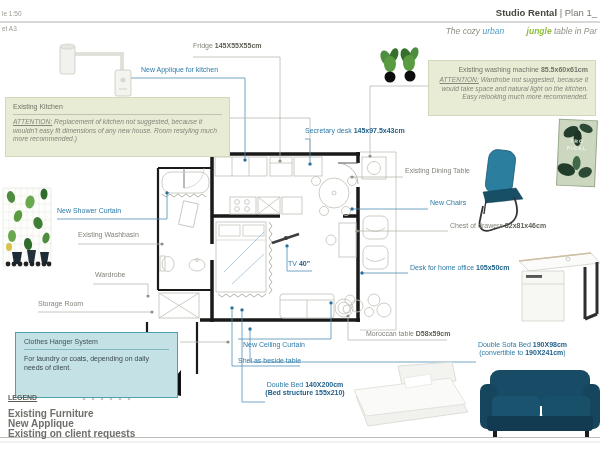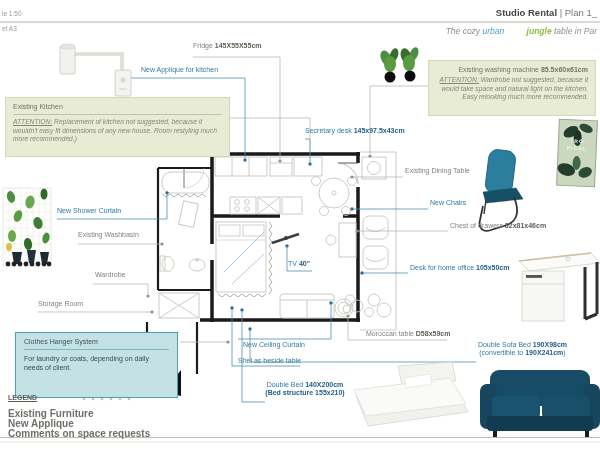--- a/index.html
+++ b/index.html
@@ -353,20 +353,20 @@
   </div>
 
   <div class="lbl nw" style="left:57px;top:207px">New Shower Curtain</div>
   <div class="lbl ex" style="left:78px;top:231px">Existing Washbasin</div>
   <div class="lbl ex" style="left:95px;top:271px">Wardrobe</div>
   <div class="lbl ex" style="left:38px;top:300px">Storage Room</div>
 
   <div class="legend-t">LEGEND</div>
   <div class="legend-i" style="top:408px">Existing Furniture</div>
   <div class="legend-i" style="top:418px">New Applique</div>
-  <div class="legend-i" style="top:428px">Comments on space requests</div>
+  <div class="legend-i" style="top:428px">Existing on client requests</div>
 
   <div class="poster-txt">
     <div>TRO</div>
     <div>PICAL</div>
   </div>
 
 </div>
 
 </body></html>

